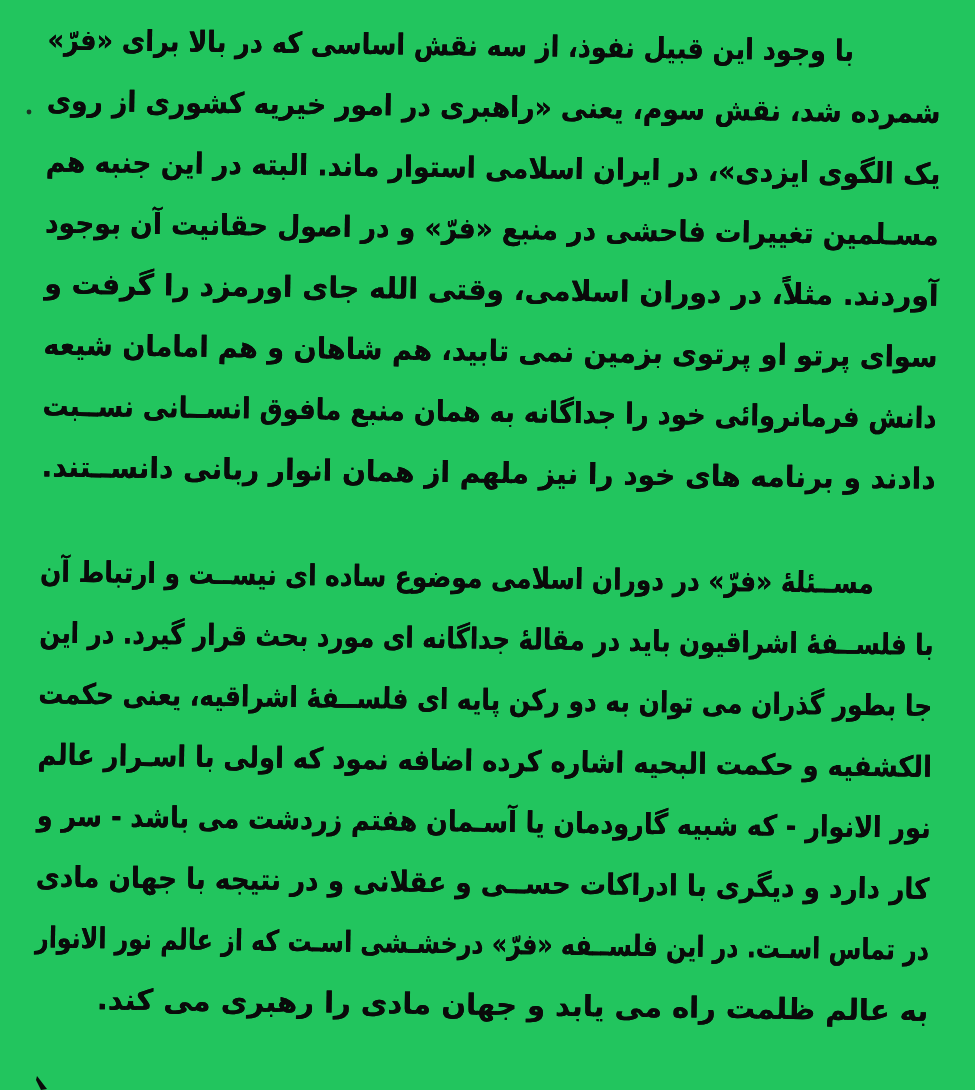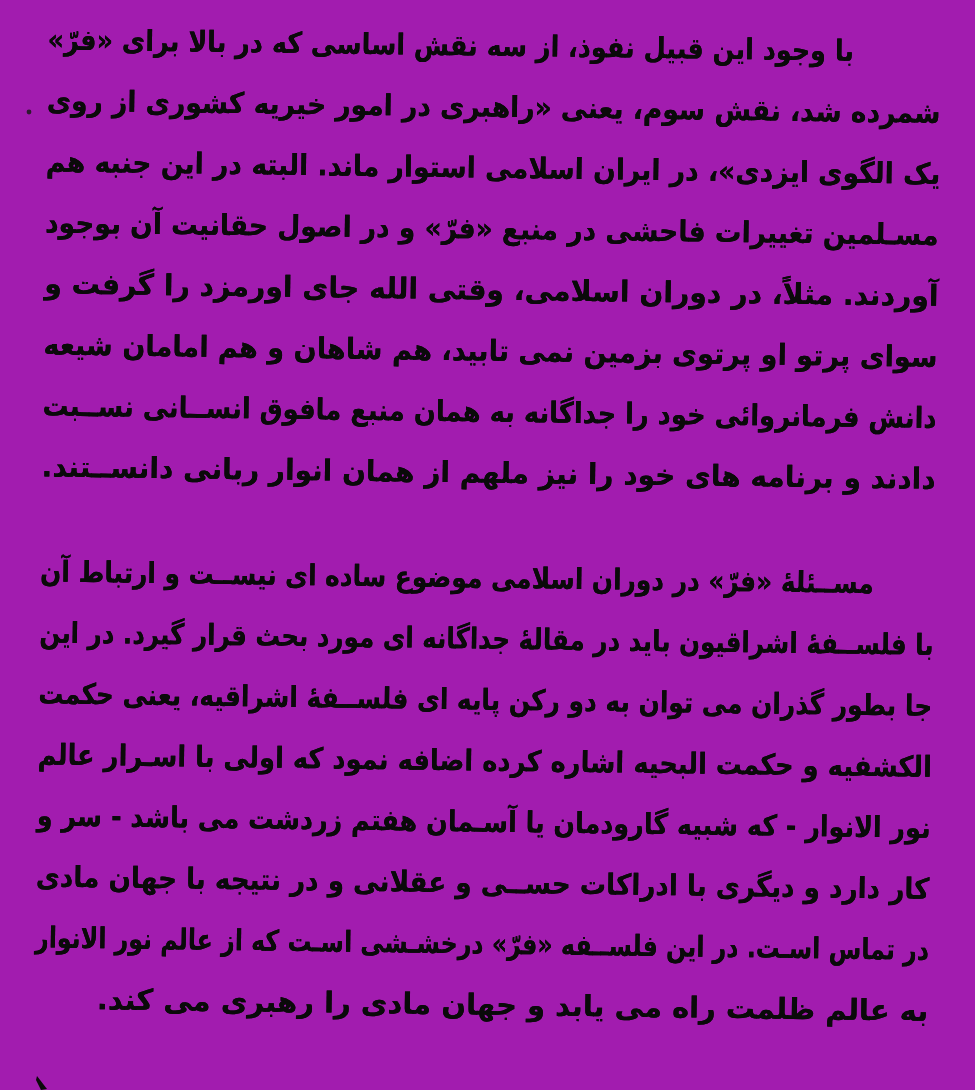--- a/index.html
+++ b/index.html
@@ -4,21 +4,21 @@
 <style>
   html, body {
     margin: 0;
     padding: 0;
     background: #e8e8e8;
   }
   .page {
     position: relative;
     width: 975px;
     height: 1090px;
-    background: #a21caf;
+    background: #22c55e;
     overflow: hidden;
     font-family: "DejaVu Sans", sans-serif;
     color: #0a0a0a;
   }
   .textblock {
     position: absolute;
     top: 22px;
     right: 33px;
     width: 894px;
     direction: rtl;

